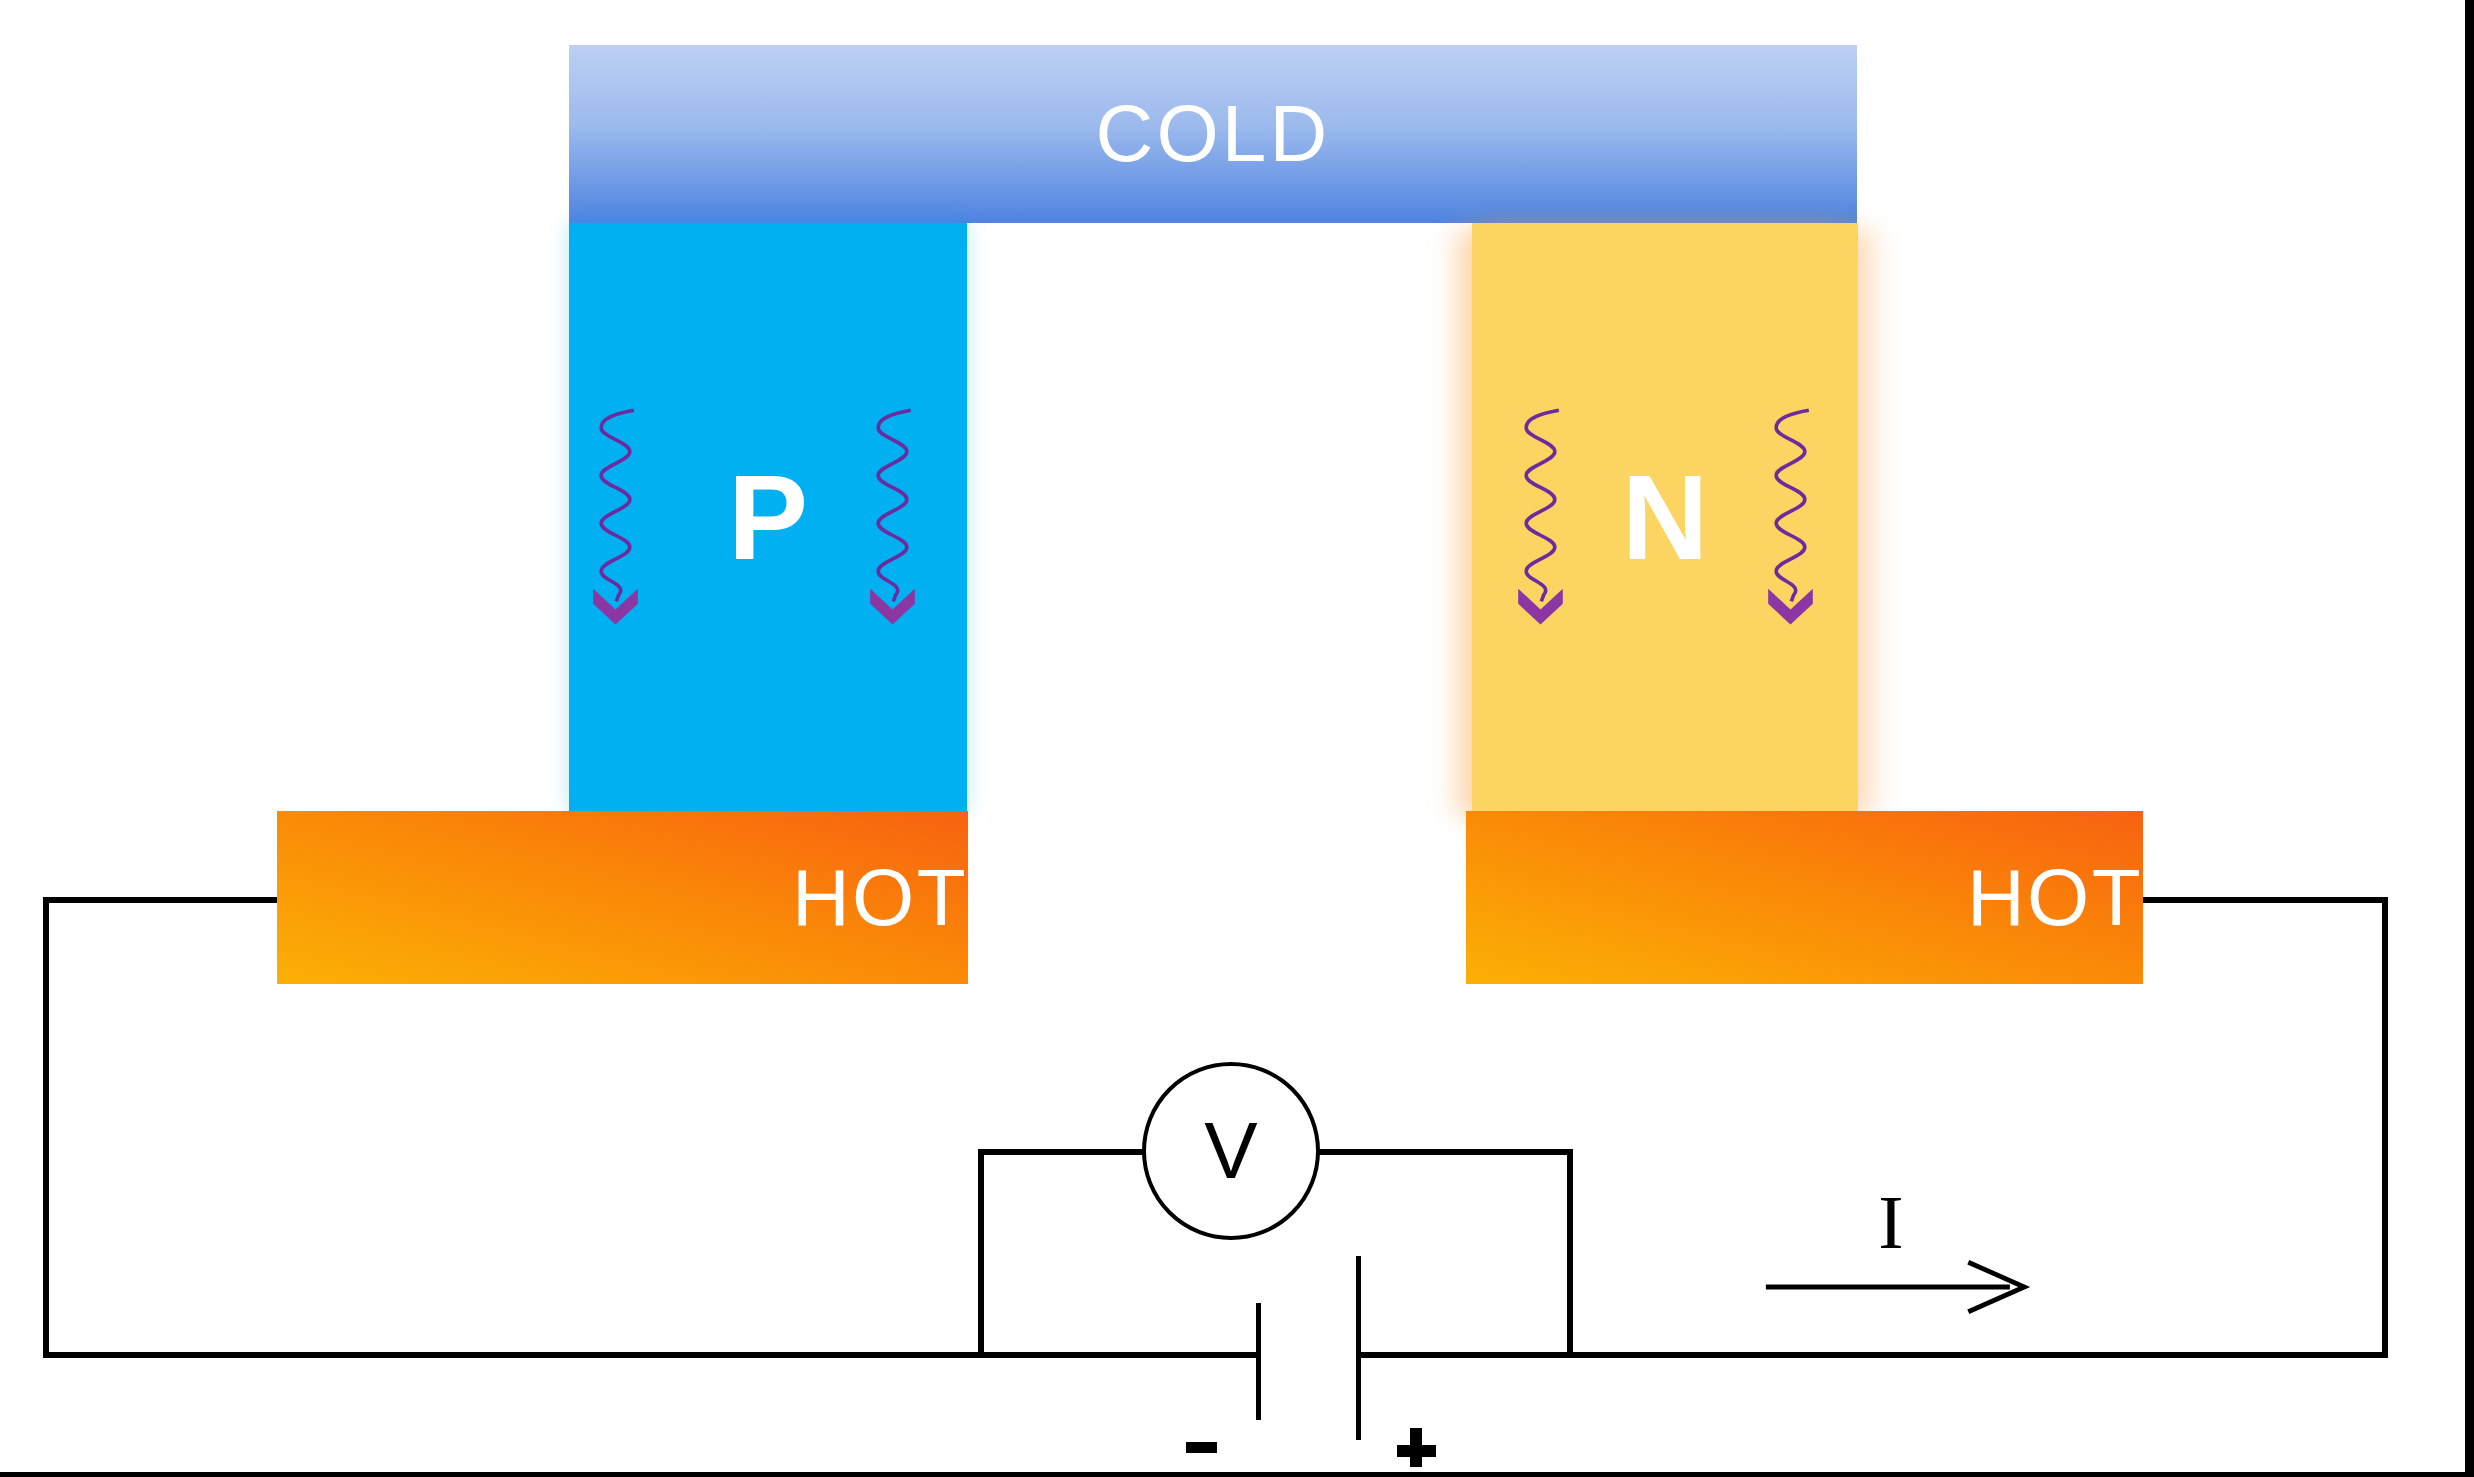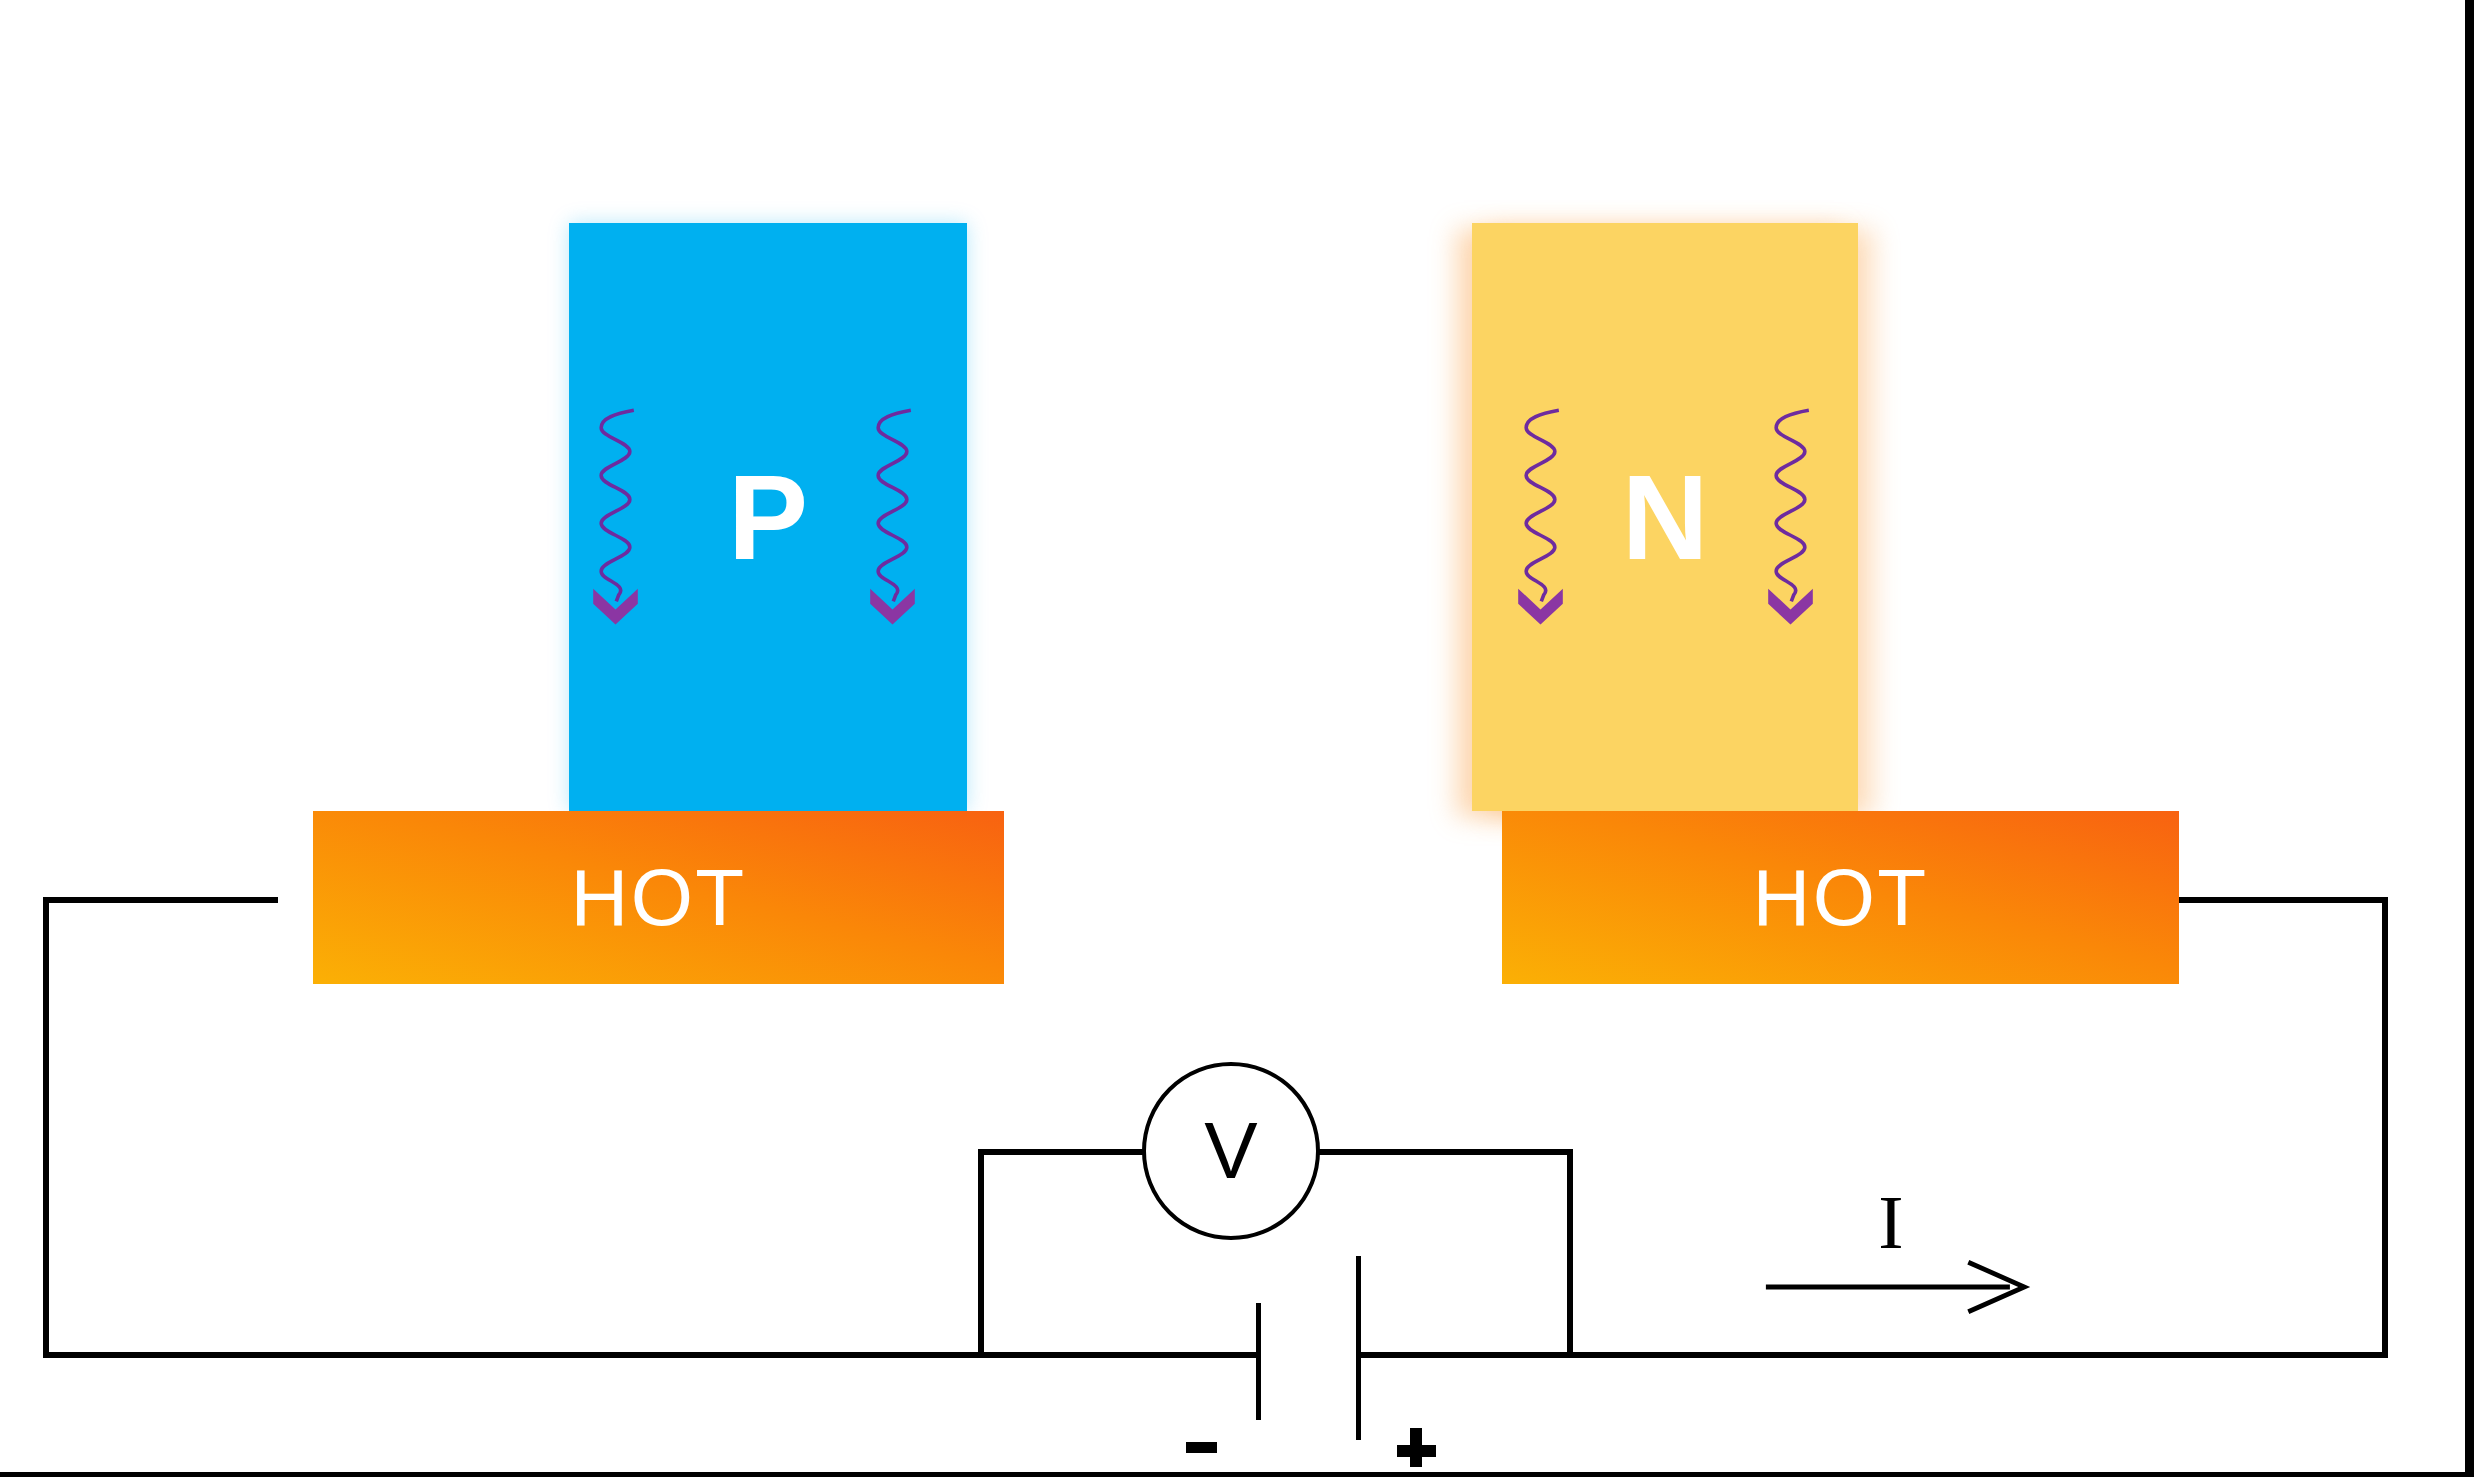--- a/index.html
+++ b/index.html
@@ -20,21 +20,21 @@
     color:#ffffff;font-size:80px;letter-spacing:3.2px;font-weight:400;
   }
   .leg{position:absolute;top:223px;height:588px;display:flex;align-items:center;justify-content:center;}
   .p-leg{left:569px;width:398px;background:#00b0f0;box-shadow:0 0 19px rgba(0,176,240,.28);}
   .n-leg{left:1472px;width:386px;background:#fcd462;
          box-shadow:-16px 6.4px 24px rgba(250,160,70,.40), 16px 6.4px 24px rgba(250,160,70,.33);}
   .leg .leg-label{color:#ffffff;font-size:120px;font-weight:700;}
   .hot-bar{
     position:absolute;top:811px;height:173px;
     background:linear-gradient(to top right,#fbb005 0%,#fa8708 55%,#f86211 100%);
-    display:flex;align-items:center;justify-content:center;z-index:2;margin-left:36px;
+    display:flex;align-items:center;justify-content:flex-end;z-index:2;
   }
   .hot-left{left:277px;width:691px;}
   .hot-right{left:1466px;width:677px;}
   .hot-bar .plate-label{color:#ffffff;font-size:80px;letter-spacing:2.4px;}
   
   .heat-arrow{position:absolute;width:51px;height:241px;top:406px;}
   
   .wire{position:absolute;background:#000000;z-index:1;}
   
   .voltmeter{
@@ -57,20 +57,23 @@
   .current-arrow{position:absolute;left:1763px;top:1259px;z-index:2;}
   
   .edge-right{position:absolute;right:0;top:0;width:9.6px;height:1478px;background:#000;z-index:9;}
   .edge-bottom{position:absolute;left:0;bottom:0;width:2475px;height:5.6px;background:#000;z-index:9;}
 </style>
 </head>
 <body>
 
 <div class="canvas">
 
+  <div class="cold-bar">
+    <span class="plate-label">COLD</span>
+  </div>
 
   <div class="leg p-leg">
     <span class="leg-label">P</span>
   </div>
 
   <div class="leg n-leg">
     <span class="leg-label">N</span>
   </div>
 
   <svg class="heat-arrow" style="left:590px" viewBox="0 0 64 300">

